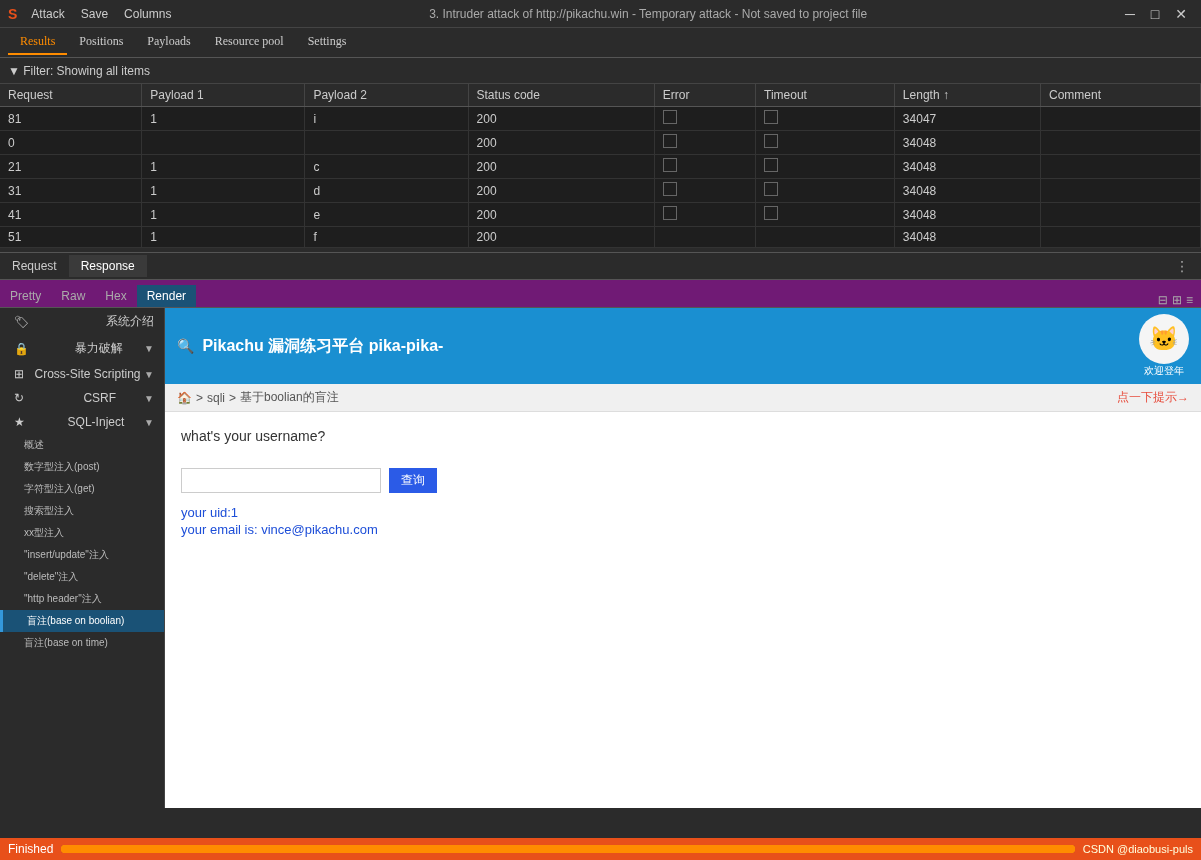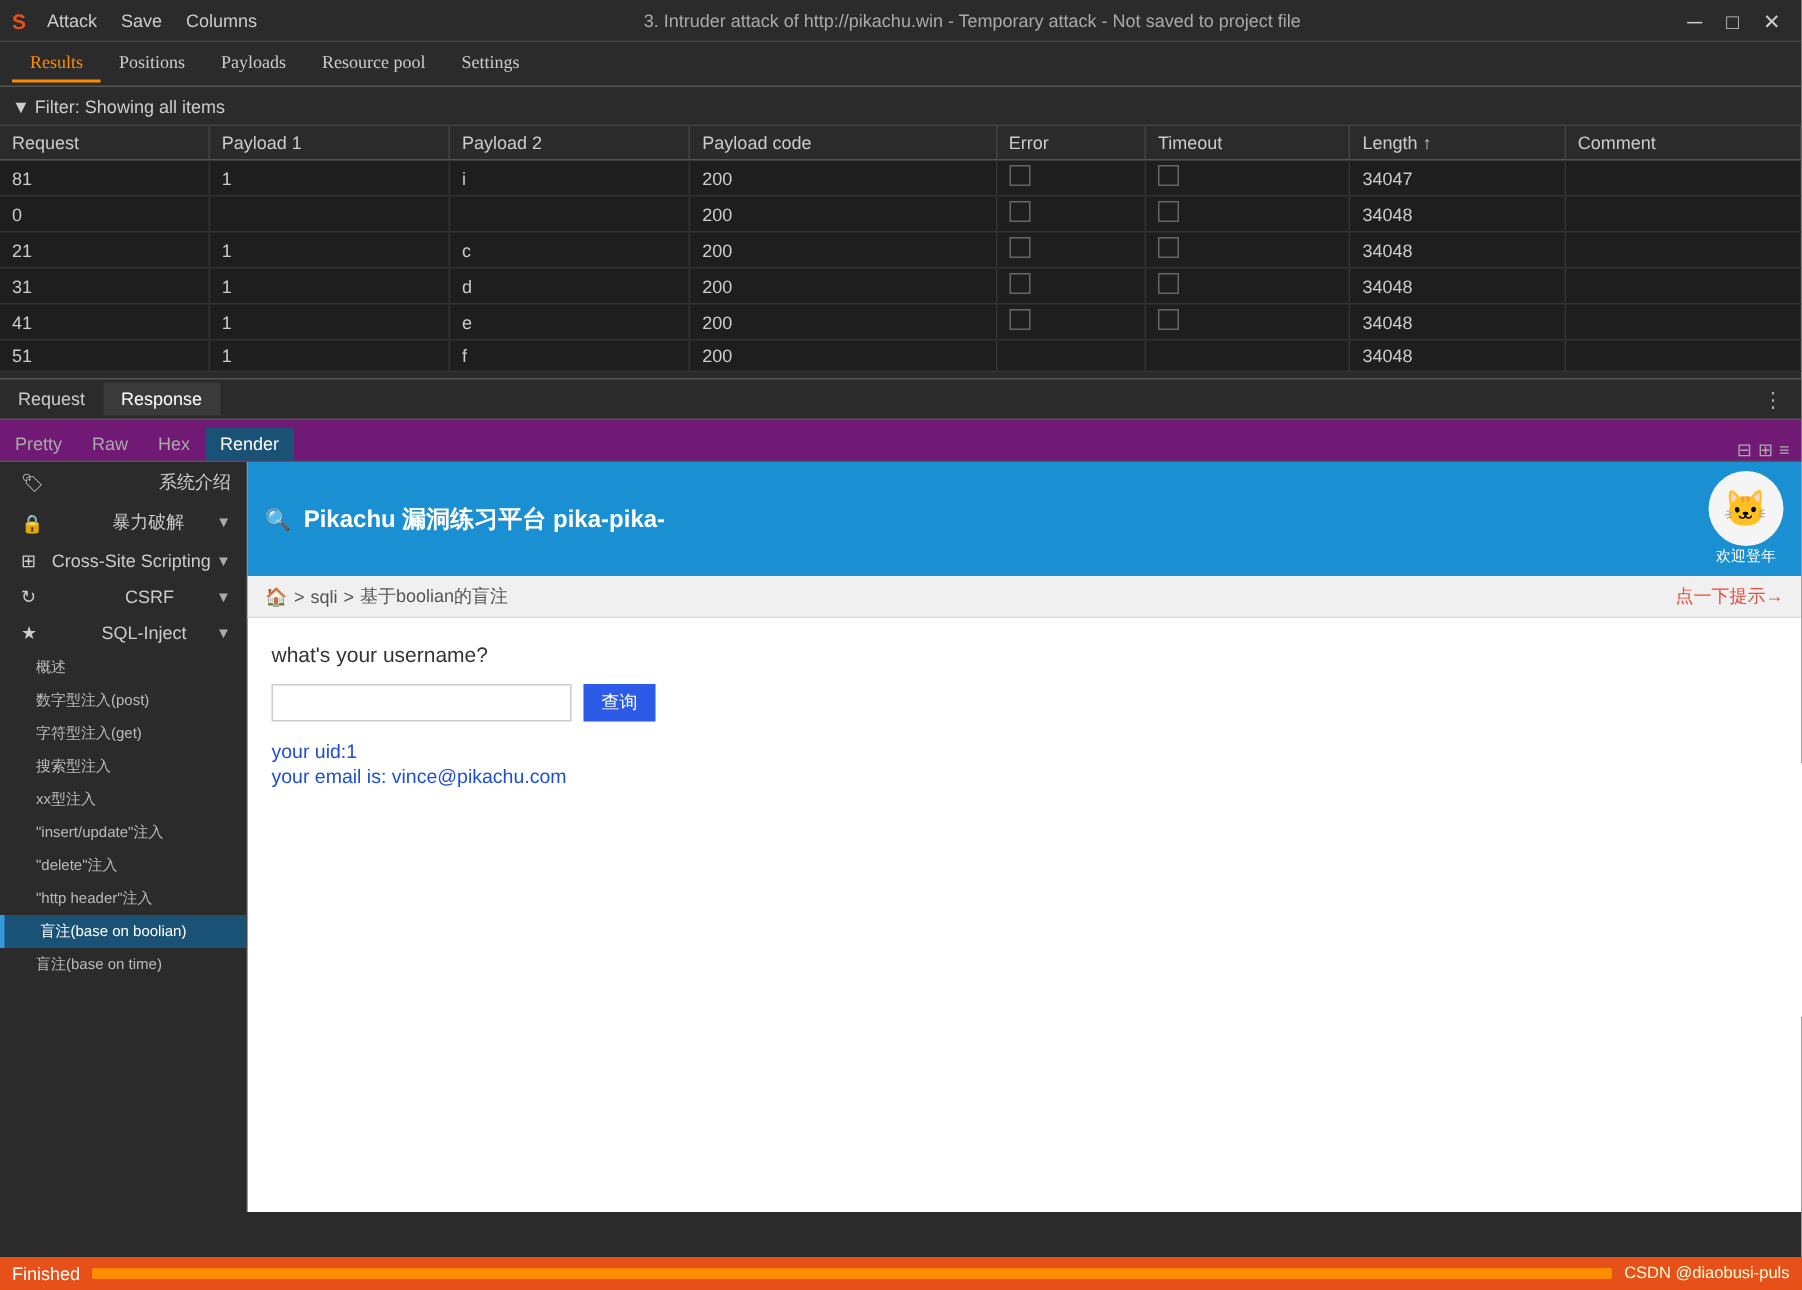--- a/index.html
+++ b/index.html
@@ -200,21 +200,21 @@
       justify-content: space-between;
       font-size: 12px;
       color: #555;
       border-bottom: 1px solid #ddd;
     }
     .nav-bar .breadcrumb { display: flex; align-items: center; gap: 4px; }
     .nav-bar .hint { color: #e74c3c; font-size: 12px; cursor: pointer; }
 
     
     .form-area { padding: 16px; }
-    .form-label { font-size: 14px; color: #333; margin-bottom: 12px; }
+    .form-label { font-size: 14px; color: #333; margin-bottom: 24px; }
     .form-row { display: flex; align-items: flex-end; gap: 8px; margin-bottom: 12px; }
     .form-input {
       border: 1px solid #ccc;
       padding: 4px 8px;
       font-size: 13px;
       width: 200px;
       outline: none;
     }
     .form-btn {
       background: #2b5be7;
@@ -292,21 +292,21 @@
   <span>Filter: Showing all items</span>
 </div>
 
 <div class="table-area">
   <table class="results-table">
     <thead>
       <tr>
         <th>Request</th>
         <th>Payload 1</th>
         <th>Payload 2</th>
-        <th>Payload code</th>
+        <th>Status code</th>
         <th>Error</th>
         <th>Timeout</th>
         <th>Length ↑</th>
         <th>Comment</th>
       </tr>
     </thead>
     <tbody id="table-body">
     <tr>
     <td>81</td>
     <td>1</td>

